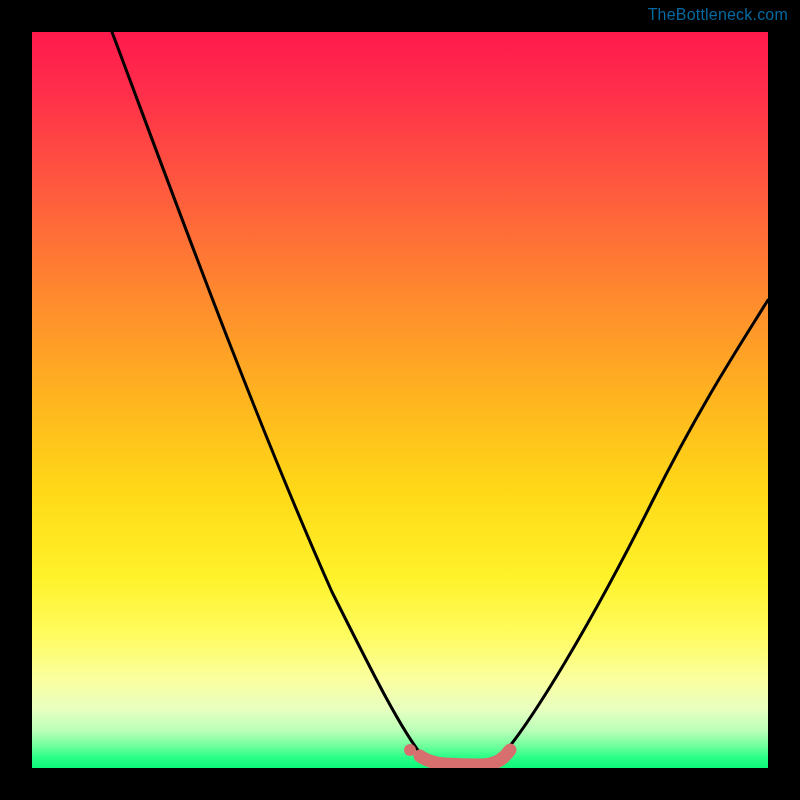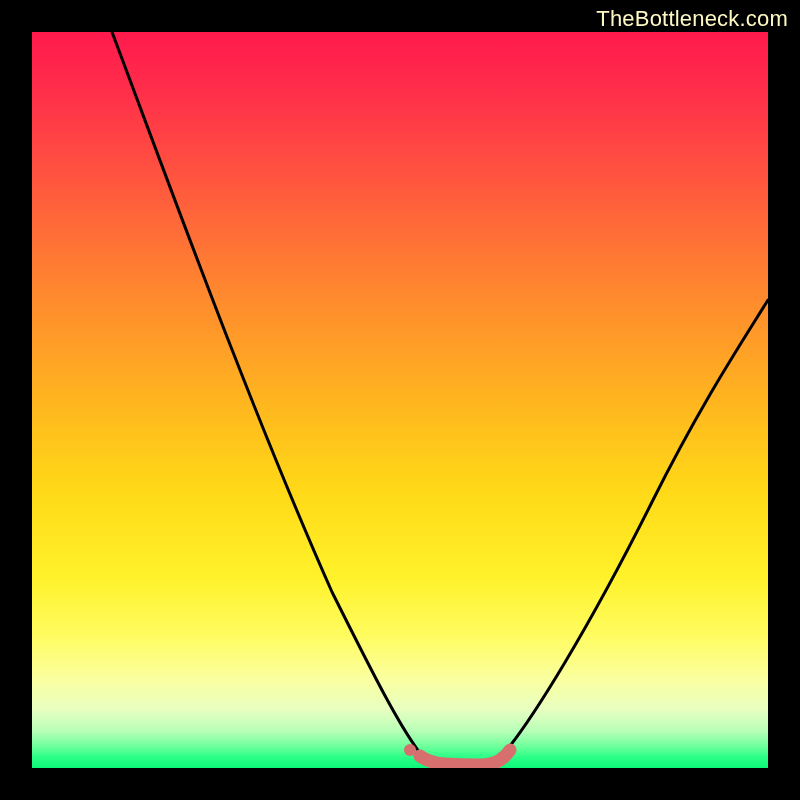--- a/index.html
+++ b/index.html
@@ -52,22 +52,22 @@
     position: absolute;
     left: 0;
     top: 0;
     width: 736px;
     height: 736px;
   }
   .watermark {
     position: absolute;
     top: 6px;
     right: 12px;
-    font-size: 22px;
-    color: #fef9c3;
+    font-size: 16px;
+    color: #0369a1;
     letter-spacing: 0.2px;
     font-weight: 500;
   }
 </style>
 </head>
 <body>
 
 <div class="stage">
 
   <div class="watermark">TheBottleneck.com</div>

